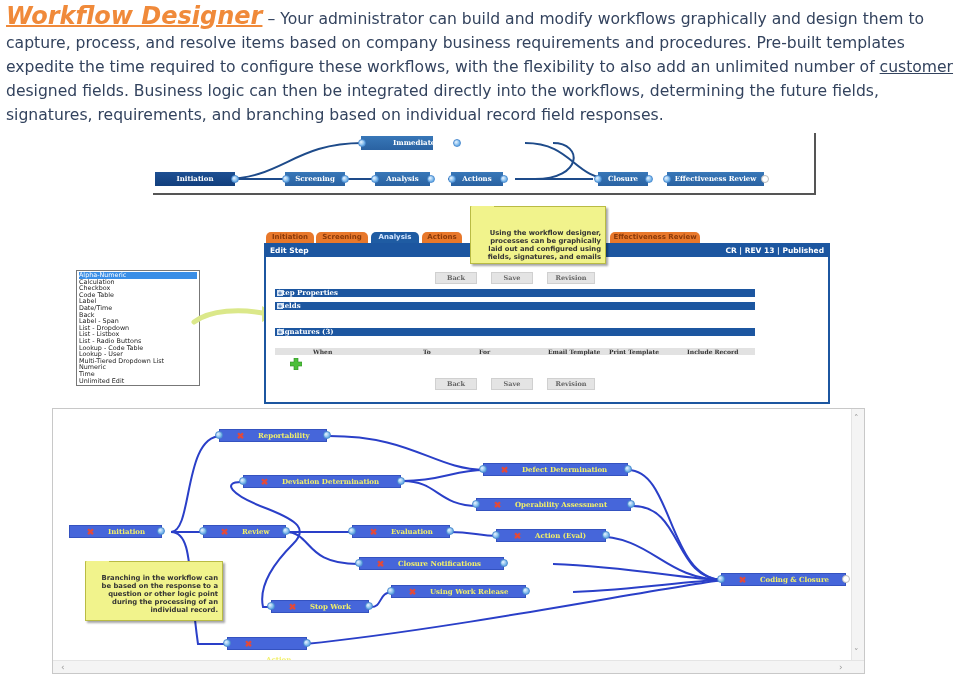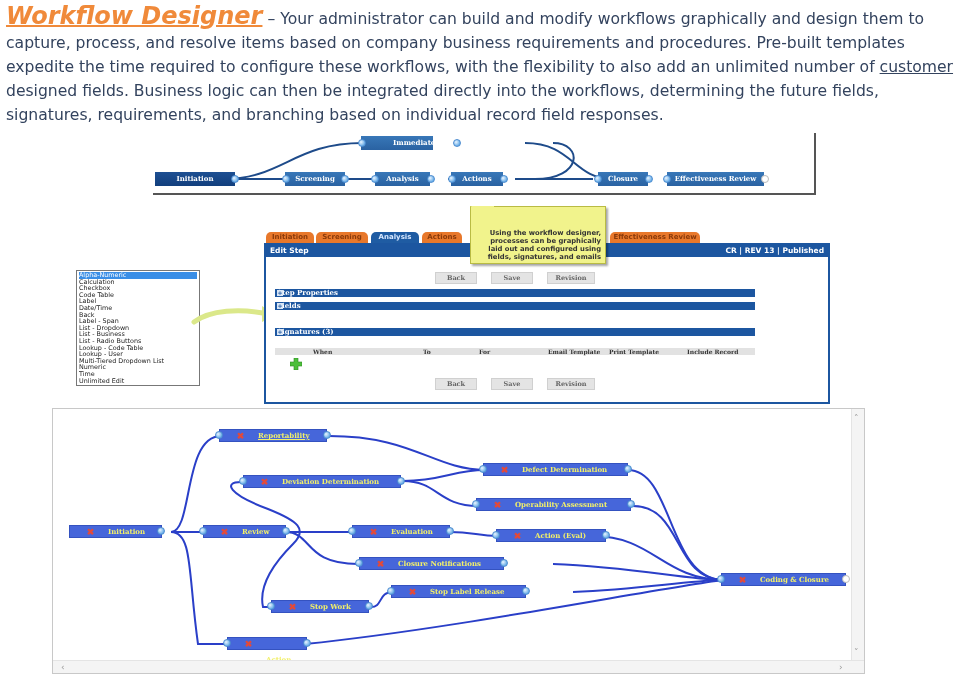--- a/index.html
+++ b/index.html
@@ -100,21 +100,21 @@
 <div class="listbox">
   <div class="sel">Alpha-Numeric</div>
   <div>Calculation</div>
   <div>Checkbox</div>
   <div>Code Table</div>
   <div>Label</div>
   <div>Date/Time</div>
   <div>Back</div>
   <div>Label - Span</div>
   <div>List - Dropdown</div>
-  <div>List - Business</div>
+  <div>List - Listbox</div>
   <div>List - Radio Buttons</div>
   <div>Lookup - Code Table</div>
   <div>Lookup - User</div>
   <div>Multi-Tiered Dropdown List</div>
   <div>Numeric</div>
   <div>Time</div>
   <div>Unlimited Edit</div>
 </div>
 
 <svg class="arrow" width="90" height="30">
@@ -191,21 +191,21 @@
       <path d="M580 97 C630 97 620 170 670 171"></path>
       <path d="M540 127 C600 127 610 170 670 171"></path>
       <path d="M500 155 C580 158 630 170 670 171"></path>
       <path d="M520 183 C590 180 630 172 670 171"></path>
       <path d="M252 235 C400 220 600 180 670 171"></path>
     </g>
   </svg>
 
   <div class="wnode" style="left:166px;top:20px;width:108px;">
       <span class="x" style="left:16px;">✖</span>
-      <span class="lbl" style="left:38px;text-decoration:underline;">Reportability</span>
+      <span class="lbl" style="left:38px;">Reportability</span>
     </div>
   <div class="wnode" style="left:190px;top:66px;width:158px;">
       <span class="x" style="left:16px;">✖</span>
       <span class="lbl" style="left:38px;text-align:right;">Deviation Determination</span>
     </div>
   <div class="wnode" style="left:430px;top:54px;width:145px;">
       <span class="x" style="left:16px;">✖</span>
       <span class="lbl" style="left:38px;">Defect Determination</span>
     </div>
   <div class="wnode" style="left:423px;top:89px;width:155px;">
@@ -227,21 +227,21 @@
   <div class="wnode" style="left:443px;top:120px;width:110px;">
       <span class="x" style="left:16px;">✖</span>
       <span class="lbl" style="left:38px;">Action (Eval)</span>
     </div>
   <div class="wnode" style="left:306px;top:148px;width:145px;">
       <span class="x" style="left:16px;">✖</span>
       <span class="lbl" style="left:38px;">Closure Notifications</span>
     </div>
   <div class="wnode" style="left:338px;top:176px;width:135px;">
       <span class="x" style="left:16px;">✖</span>
-      <span class="lbl" style="left:38px;">Stop Label Release</span>
+      <span class="lbl" style="left:38px;">Using Work Release</span>
     </div>
   <div class="wnode" style="left:218px;top:191px;width:98px;">
       <span class="x" style="left:16px;">✖</span>
       <span class="lbl" style="left:38px;">Stop Work</span>
     </div>
   <div class="wnode" style="left:174px;top:228px;width:80px;">
       <span class="x" style="left:16px;">✖</span>
       <span class="lbl" style="left:38px;margin-top:16px;">Action</span>
     </div>
   <div class="wnode" style="left:668px;top:164px;width:125px;">
@@ -268,20 +268,24 @@
   <div class="dot" style="left:447px;top:150px;"></div>
   <div class="dot" style="left:334px;top:178px;"></div>
   <div class="dot" style="left:469px;top:178px;"></div>
   <div class="dot" style="left:214px;top:193px;"></div>
   <div class="dot" style="left:312px;top:193px;"></div>
   <div class="dot" style="left:170px;top:230px;"></div>
   <div class="dot" style="left:250px;top:230px;"></div>
   <div class="dot" style="left:664px;top:166px;"></div>
   <div class="dot" style="left:789px;top:166px;background:#fff;border-color:#bbb;"></div>
 
+  <div class="note" style="left:32px;top:152px;width:138px;height:60px;padding:12px 4px 0;">
+    <div class="fold"></div>
+    <span>Branching in the workflow can be based on the response to a question or other logic point during the processing of an individual record.</span>
+  </div>
 
   <div class="vscroll">
     <span class="sarrow" style="left:2px;top:4px;">˄</span>
     <span class="sarrow" style="left:2px;top:238px;">˅</span>
   </div>
   <div class="hscroll">
     <span class="sarrow" style="left:8px;top:1px;">‹</span>
     <span class="sarrow" style="left:786px;top:1px;">›</span>
   </div>
 </div>

